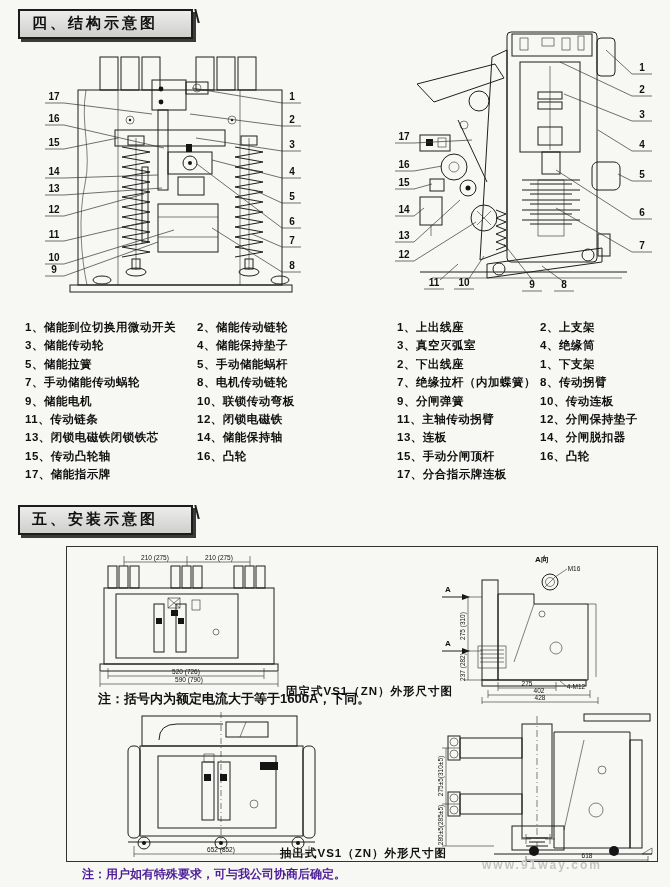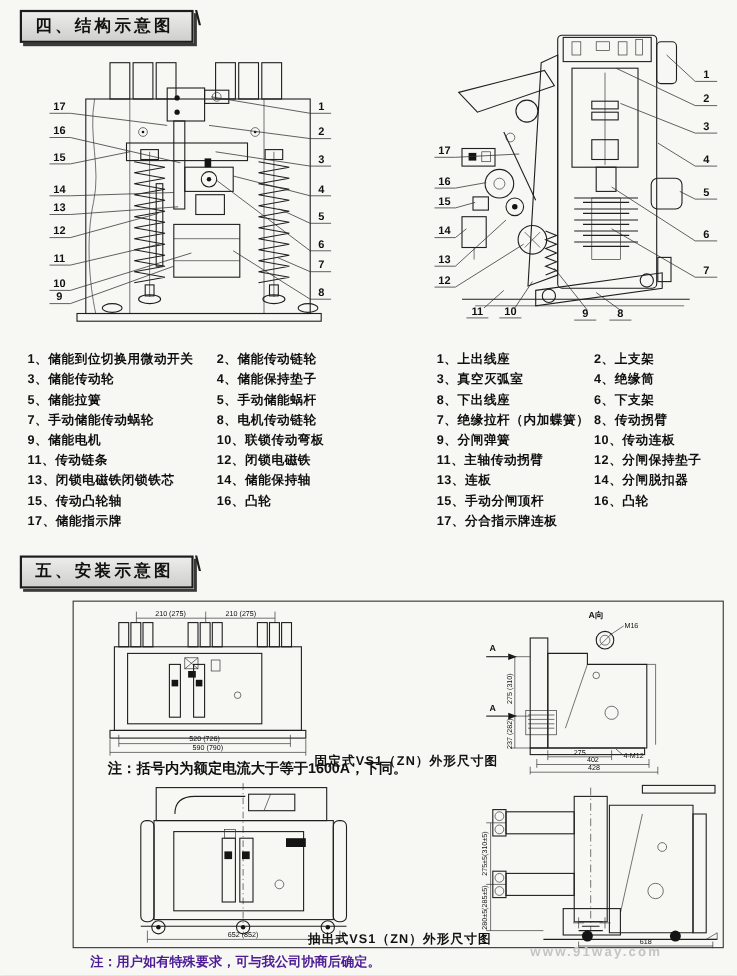--- a/index.html
+++ b/index.html
@@ -1,20 +1,20 @@
 <!DOCTYPE html>
 <html><head>
 <meta charset="utf-8">
 <style>
   html,body{margin:0;padding:0;}
   body{font-family:"Liberation Sans",sans-serif;background:#e9e9e7;}
   .page{position:relative;width:670px;height:887px;background:#f7f7f4;overflow:hidden;
         box-shadow:0 0 6px rgba(0,0,0,.3);}
   .sec-badge{position:absolute;display:inline-block;background:linear-gradient(#ececec,#cfcfcc);
-        border:2px solid #1c1c1c;box-shadow:3px 3px 0 #3a3a3a;padding:3px 16px 4px 12px;
+        border:2px solid #1c1c1c;box-shadow:3px 3px 0 #3a3a3a;padding:3px 33px 4px 12px;
         font-size:15px;font-weight:bold;color:#111;letter-spacing:3px;}
   .sec-badge::after{content:"";position:absolute;right:-7px;top:-2px;width:6px;height:14px;
         border-right:2px solid #1c1c1c;transform:skewX(14deg);}
   .plist{position:absolute;display:flex;}
   .pcol{display:flex;flex-direction:column;}
   .pitem{font-size:11.5px;font-weight:bold;color:#101010;height:18.4px;line-height:18.4px;
         white-space:nowrap;letter-spacing:.5px;}
   .install-box{position:absolute;border:1.5px solid #333;background:transparent;}
   .caption{position:absolute;font-size:11.5px;font-weight:bold;color:#111;letter-spacing:1px;white-space:nowrap;}
   .note{position:absolute;font-size:13px;font-weight:bold;color:#111;white-space:nowrap;}
@@ -294,32 +294,32 @@
       <div class="pitem">12、闭锁电磁铁</div>
       <div class="pitem">14、储能保持轴</div>
       <div class="pitem">16、凸轮</div>
     </div>
   </div>
 
   <div class="plist" style="left:397px;top:318px;">
     <div class="pcol" style="width:143px;">
       <div class="pitem">1、上出线座</div>
       <div class="pitem">3、真空灭弧室</div>
-      <div class="pitem">8、下出线座</div>
+      <div class="pitem">2、下出线座</div>
       <div class="pitem">7、绝缘拉杆（内加蝶簧）</div>
       <div class="pitem">9、分闸弹簧</div>
       <div class="pitem">11、主轴传动拐臂</div>
       <div class="pitem">13、连板</div>
       <div class="pitem">15、手动分闸顶杆</div>
       <div class="pitem">17、分合指示牌连板</div>
     </div>
     <div class="pcol" style="width:128px;">
       <div class="pitem">2、上支架</div>
       <div class="pitem">4、绝缘筒</div>
-      <div class="pitem">6、下支架</div>
+      <div class="pitem">1、下支架</div>
       <div class="pitem">8、传动拐臂</div>
       <div class="pitem">10、传动连板</div>
       <div class="pitem">12、分闸保持垫子</div>
       <div class="pitem">14、分闸脱扣器</div>
       <div class="pitem">16、凸轮</div>
     </div>
   </div>
 
   <div class="sec-badge" style="left:18px;top:505px;">五、安装示意图</div>
 

